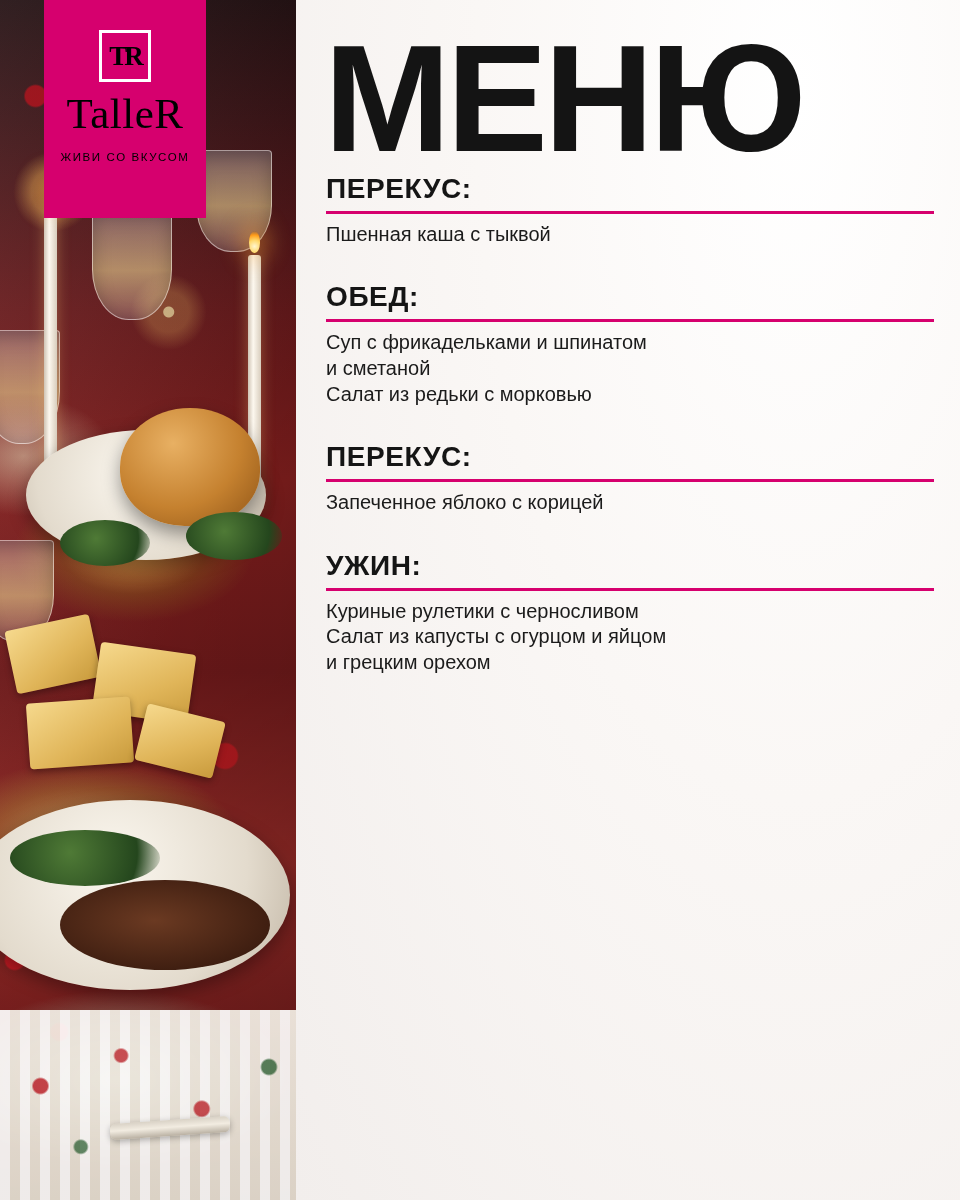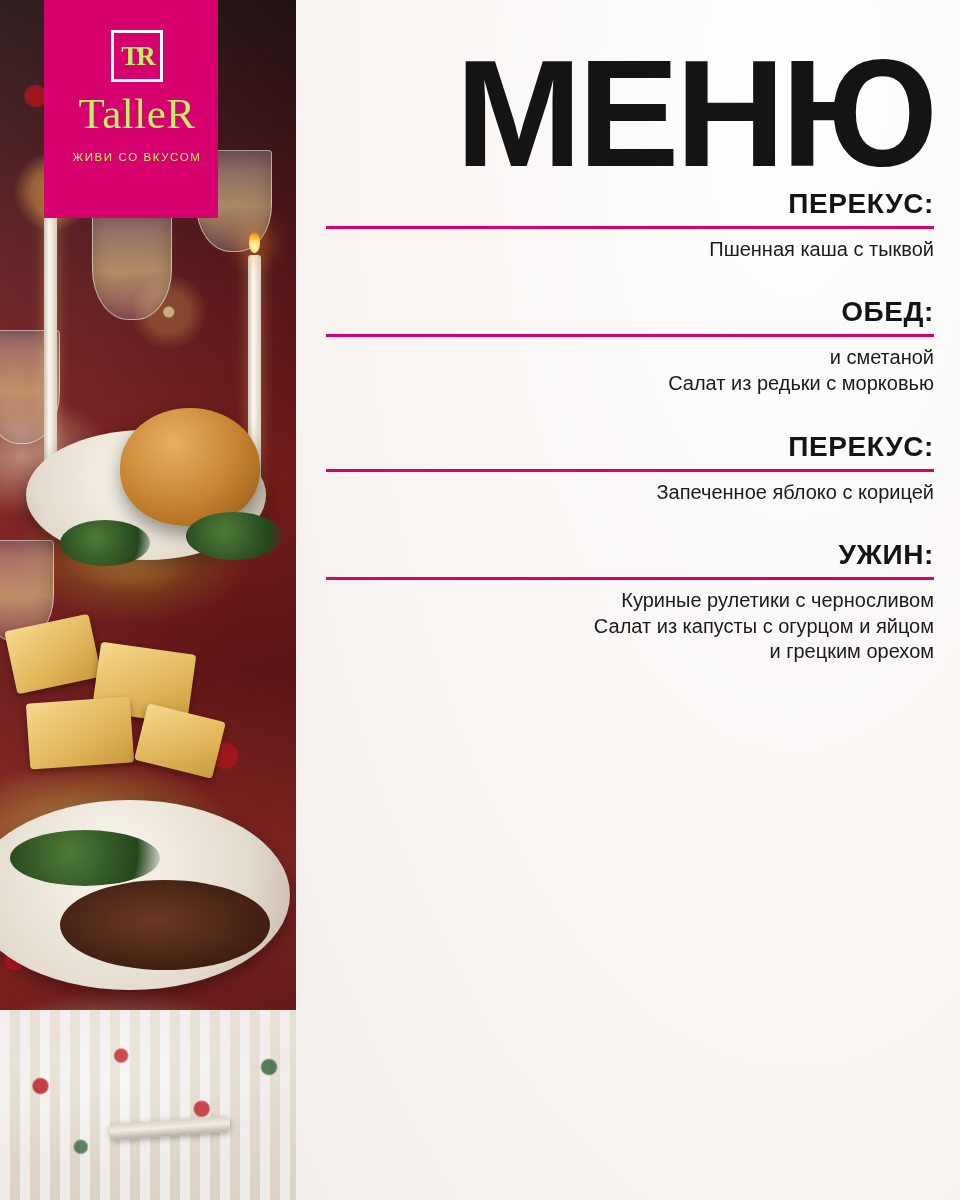--- a/index.html
+++ b/index.html
@@ -145,24 +145,23 @@
   }
 
   
   .logo-badge {
     position: absolute;
     left: 44px;
     top: 0;
     width: 162px;
     height: 218px;
     background: #d6006e;
-    color: #bef264;
+    color: #000000;
     text-align: center;
     z-index: 5;
-    padding-left: 12px;
   }
   .logo-mark {
     margin: 30px auto 10px;
     width: 46px;
     height: 46px;
     border: 3px solid #ffffff;
     display: flex;
     align-items: center;
     justify-content: center;
     font-family: "Liberation Serif", serif;
@@ -182,24 +181,23 @@
     margin-top: 16px;
     font-size: 11.5px;
     letter-spacing: 1.6px;
     text-transform: uppercase;
   }
 
   
   .content {
     position: relative;
     flex: 1 1 auto;
-    padding: 44px 26px 0 28px;
+    padding: 29px 26px 0 28px;
     background:
       radial-gradient(ellipse at 75% 8%, #ffffff 0%, #faf7f5 45%, #f2eeec 100%);
-    text-align: right;
   }
   .title {
     font-size: 152px;
     line-height: 0.92;
     font-weight: 700;
     letter-spacing: -4px;
     color: #141414;
     margin: 0 0 4px 0;
   }
   .weekday {
@@ -281,20 +279,21 @@
 
     <div class="section">
       <div class="sec-head">ПЕРЕКУС:</div>
       <div class="rule" style="background: rgb(214, 0, 110);"></div>
       <div class="dish">Пшенная каша с тыквой</div>
     </div>
 
     <div class="section">
       <div class="sec-head">ОБЕД:</div>
       <div class="rule" style="background: rgb(214, 0, 110);"></div>
+      <div class="dish">Суп с фрикадельками и шпинатом</div>
       <div class="dish">и сметаной</div>
       <div class="dish">Салат из редьки с морковью</div>
     </div>
 
     <div class="section">
       <div class="sec-head">ПЕРЕКУС:</div>
       <div class="rule" style="background: rgb(214, 0, 110);"></div>
       <div class="dish">Запеченное яблоко с корицей</div>
     </div>
 

